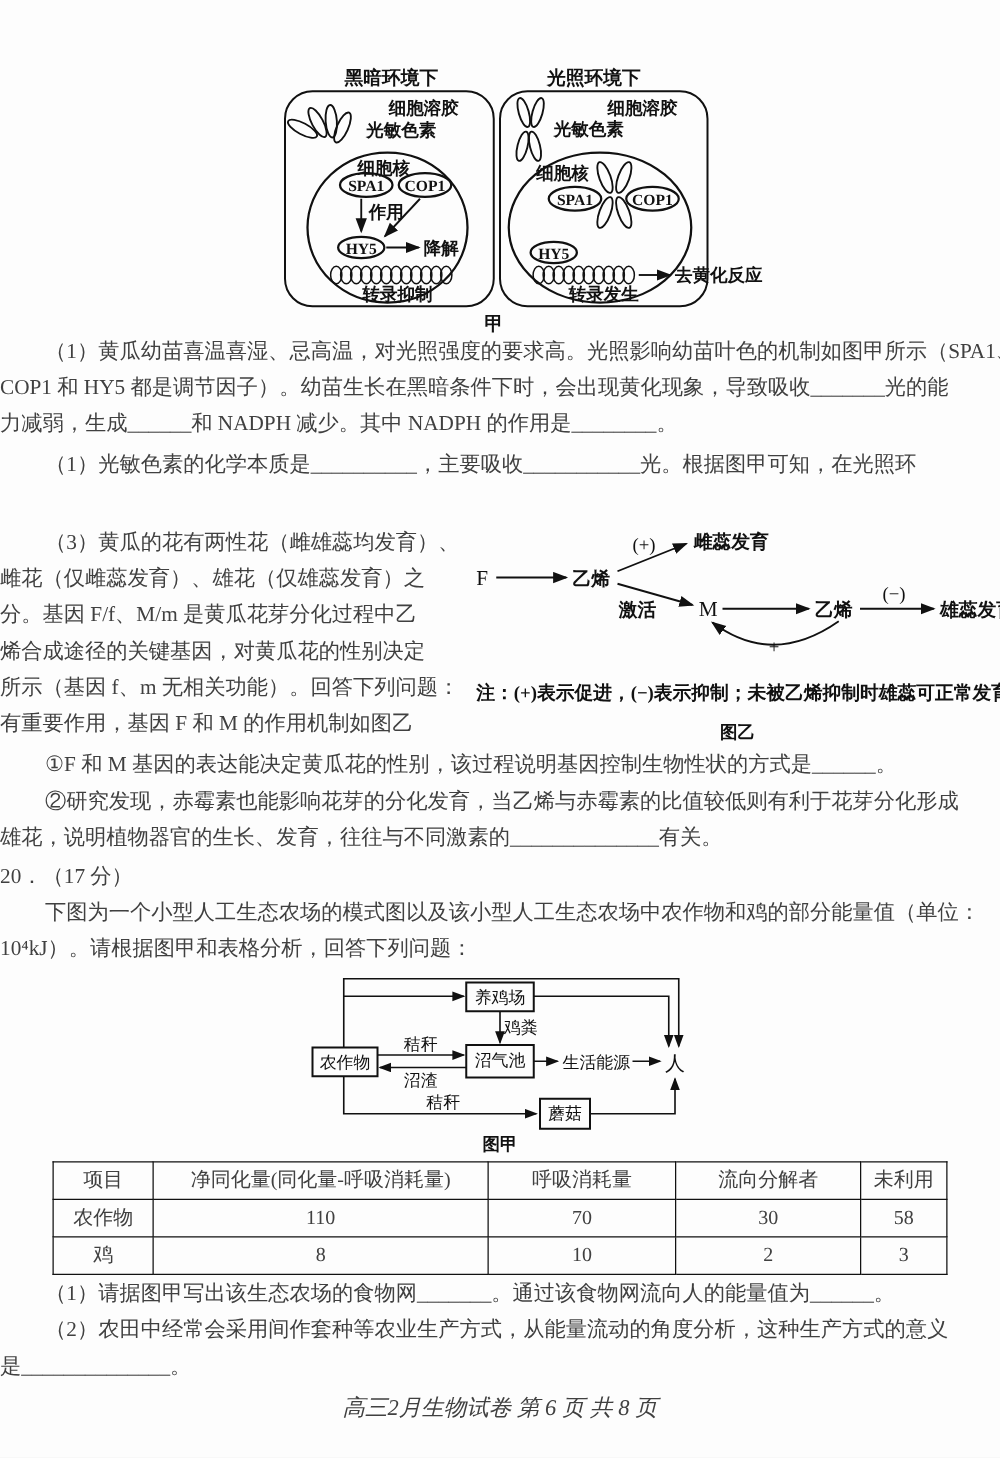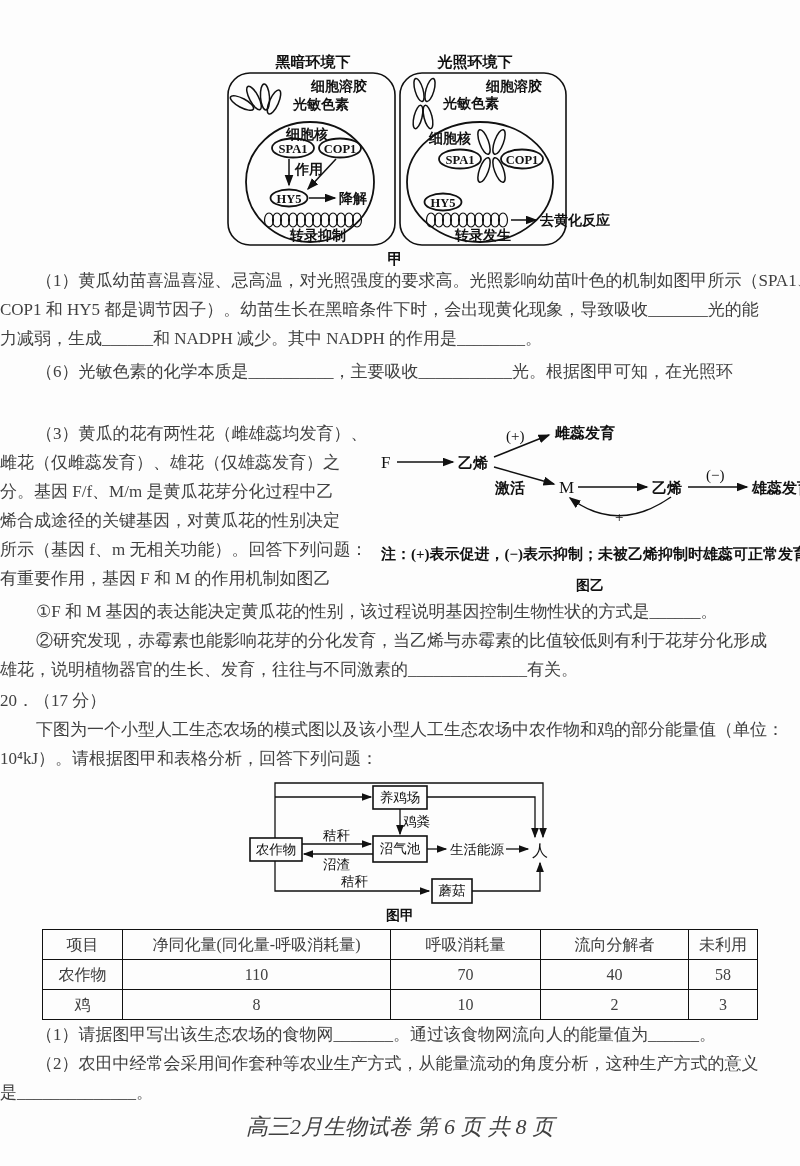--- a/index.html
+++ b/index.html
@@ -18,21 +18,21 @@
   svg .ttl{font-weight:bold; font-size:15px;}
   svg .cap{font-weight:bold; font-size:14px;}
   svg .shape{fill:none; stroke:#111;}
   svg .ln{stroke:#111; stroke-width:1.5; fill:none;}
   svg .thin{stroke:#111; stroke-width:1.3; fill:none;}
   svg .box{fill:none; stroke:#111; stroke-width:1.6;}
   svg .ecotxt{font-size:13.5px;}
   svg .ybold{font-weight:bold; font-size:15px;}
   #energy-table{border-collapse:collapse; table-layout:fixed; width:715px; background:#fdfdfd;}
   #energy-table td{border:1.6px solid #111; height:26px; text-align:center; font-size:16px; padding:0; overflow:hidden; white-space:nowrap;}
-  #footer{width:800px; text-align:center; font-style:italic; font-size:22px;}
+  #footer{width:800px; text-align:center; font-style:italic; font-size:18px;}
 </style>
 </head>
 <body>
 
 <div id="page">
 
   <svg class="abs" style="left:223px; top:42px;" width="424" height="230" viewBox="0 0 424 230">
     <defs>
       <marker id="ahA" markerWidth="9" markerHeight="8" refX="7" refY="3" orient="auto">
         <path d="M0,0 L8,3 L0,6 z" fill="#111"></path>
@@ -125,21 +125,21 @@
     <text class="cap" x="172" y="222" text-anchor="middle" style="font-size:15px">甲</text>
   </svg>
 
   <div class="abs" style="left:0; top:266px; width:800px;">
     <div class="line ind">（1）黄瓜幼苗喜温喜湿、忌高温，对光照强度的要求高。光照影响幼苗叶色的机制如图甲所示（SPA1、</div>
     <div class="line">COP1 和 HY5 都是调节因子）。幼苗生长在黑暗条件下时，会出现黄化现象，导致吸收_______光的能</div>
     <div class="line">力减弱，生成______和 NADPH 减少。其中 NADPH 的作用是________。</div>
   </div>
 
   <div class="abs" style="left:0; top:357px; width:800px;">
-    <div class="line ind">（6）光敏色素的化学本质是__________，主要吸收___________光。根据图甲可知，在光照环</div>
+    <div class="line ind">（1）光敏色素的化学本质是__________，主要吸收___________光。根据图甲可知，在光照环</div>
   </div>
 
   <div class="abs" style="left:0; top:419px; width:380px;">
     <div class="line ind">（3）黄瓜的花有两性花（雌雄蕊均发育）、</div>
     <div class="line">雌花（仅雌蕊发育）、雄花（仅雄蕊发育）之</div>
     <div class="line">分。基因 F/f、M/m 是黄瓜花芽分化过程中乙</div>
     <div class="line">烯合成途径的关键基因，对黄瓜花的性别决定</div>
     <div class="line">所示（基因 f、m 无相关功能）。回答下列问题：</div>
     <div class="line">有重要作用，基因 F 和 M 的作用机制如图乙</div>
   </div>
@@ -233,21 +233,21 @@
       <td>项目</td>
       <td>净同化量(同化量-呼吸消耗量)</td>
       <td>呼吸消耗量</td>
       <td>流向分解者</td>
       <td>未利用</td>
     </tr>
     <tr>
       <td>农作物</td>
       <td>110</td>
       <td>70</td>
-      <td>40</td>
+      <td>30</td>
       <td>58</td>
     </tr>
     <tr>
       <td>鸡</td>
       <td>8</td>
       <td>10</td>
       <td>2</td>
       <td>3</td>
     </tr>
   </tbody>

